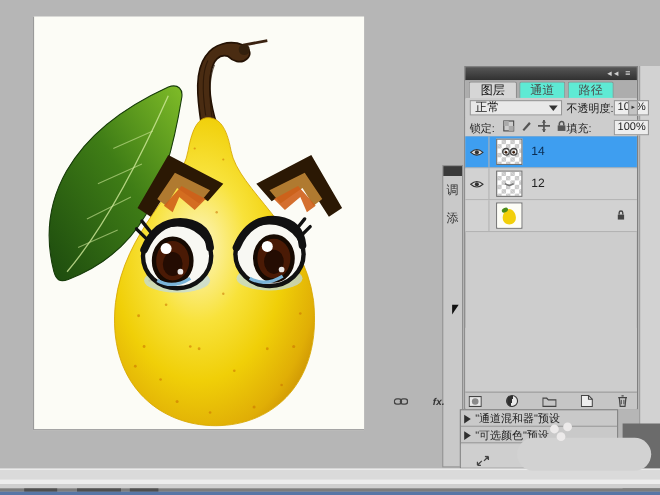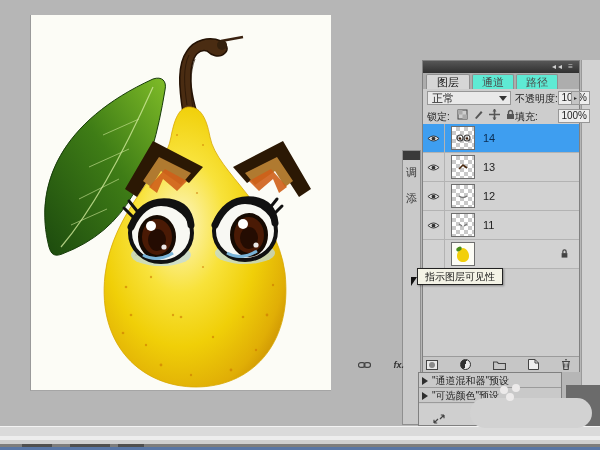--- a/index.html
+++ b/index.html
@@ -269,64 +269,36 @@
           <svg width="22" height="22" viewBox="0 0 22 22">
               <circle cx="8" cy="11" r="3" fill="none" stroke="#444" stroke-width="1.2"></circle>
               <circle cx="15" cy="11" r="3" fill="none" stroke="#444" stroke-width="1.2"></circle>
               <circle cx="8" cy="11.5" r="1.2" fill="#3a1a08"></circle>
               <circle cx="15" cy="11.5" r="1.2" fill="#3a1a08"></circle>
             </svg>
         </span>
         <span class="lname">14</span>
       </div>
 
+
       <div class="layer-row">
         <span class="eye-cell">
           <svg width="13" height="9" viewBox="0 0 14 9">
               <path d="M1,4.5 Q7,-1 13,4.5 Q7,10 1,4.5 Z" fill="#ddd" stroke="#333"></path>
               <circle cx="7" cy="4.5" r="2" fill="#333"></circle>
             </svg>
         </span>
         <span class="thumb checker">
           <svg width="22" height="22" viewBox="0 0 22 22">
-              <path d="M7,13 L11,9 L15,12" fill="none" stroke="#4a2a10" stroke-width="1.6"></path>
-            </svg>
-        </span>
-        <span class="lname">13</span>
-      </div>
-
-      <div class="layer-row">
-        <span class="eye-cell">
-          <svg width="13" height="9" viewBox="0 0 14 9">
-              <path d="M1,4.5 Q7,-1 13,4.5 Q7,10 1,4.5 Z" fill="#ddd" stroke="#333"></path>
-              <circle cx="7" cy="4.5" r="2" fill="#333"></circle>
-            </svg>
-        </span>
-        <span class="thumb checker">
-          <svg width="22" height="22" viewBox="0 0 22 22">
               <path d="M7,11 Q11,14 15,11" fill="none" stroke="#777" stroke-width="1.4"></path>
             </svg>
         </span>
         <span class="lname">12</span>
       </div>
 
-      <div class="layer-row">
-        <span class="eye-cell">
-          <svg width="13" height="9" viewBox="0 0 14 9">
-              <path d="M1,4.5 Q7,-1 13,4.5 Q7,10 1,4.5 Z" fill="#ddd" stroke="#333"></path>
-              <circle cx="7" cy="4.5" r="2" fill="#333"></circle>
-            </svg>
-        </span>
-        <span class="thumb checker">
-          <svg width="22" height="22" viewBox="0 0 22 22">
-              <path d="M7,10 L10,12 M12,12 L15,10" fill="none" stroke="#777" stroke-width="1.3"></path>
-            </svg>
-        </span>
-        <span class="lname">11</span>
-      </div>
 
 
       <div class="layer-row">
         <span class="eye-cell"></span>
         <span class="thumb">
           <svg width="22" height="22" viewBox="0 0 22 22">
               <rect width="22" height="22" fill="#fdfdf6"></rect>
               <path d="M11,5 C14,5 17,9 17,13 C17,17 14,19 11,19 C8,19 5,17 5,13 C5,9 8,5 11,5 Z" fill="#f2cf0a"></path>
               <ellipse cx="7" cy="6" rx="3" ry="2" fill="#4a8c1c" transform="rotate(-30 7 6)"></ellipse>
             </svg>
@@ -395,21 +367,20 @@
       </svg>
     </div>
   </div>
 
   <div class="pill"></div>
   <div class="dot" style="left:500px;top:386px;"></div>
   <div class="dot" style="left:512px;top:384px;"></div>
   <div class="dot" style="left:506px;top:393px;"></div>
 
   <div class="cursor"></div>
-  <div class="tooltip">指示图层可见性</div>
 
   <div class="strip1"></div>
   <div class="strip2"></div>
   <div class="strip3"></div>
   <div class="strip4"></div>
   <div class="tbar-mark" style="left:22px;width:30px;"></div>
   <div class="tbar-mark" style="left:70px;width:40px;"></div>
   <div class="tbar-mark" style="left:118px;width:26px;"></div>
   <div class="strip5"></div>
 </div>

